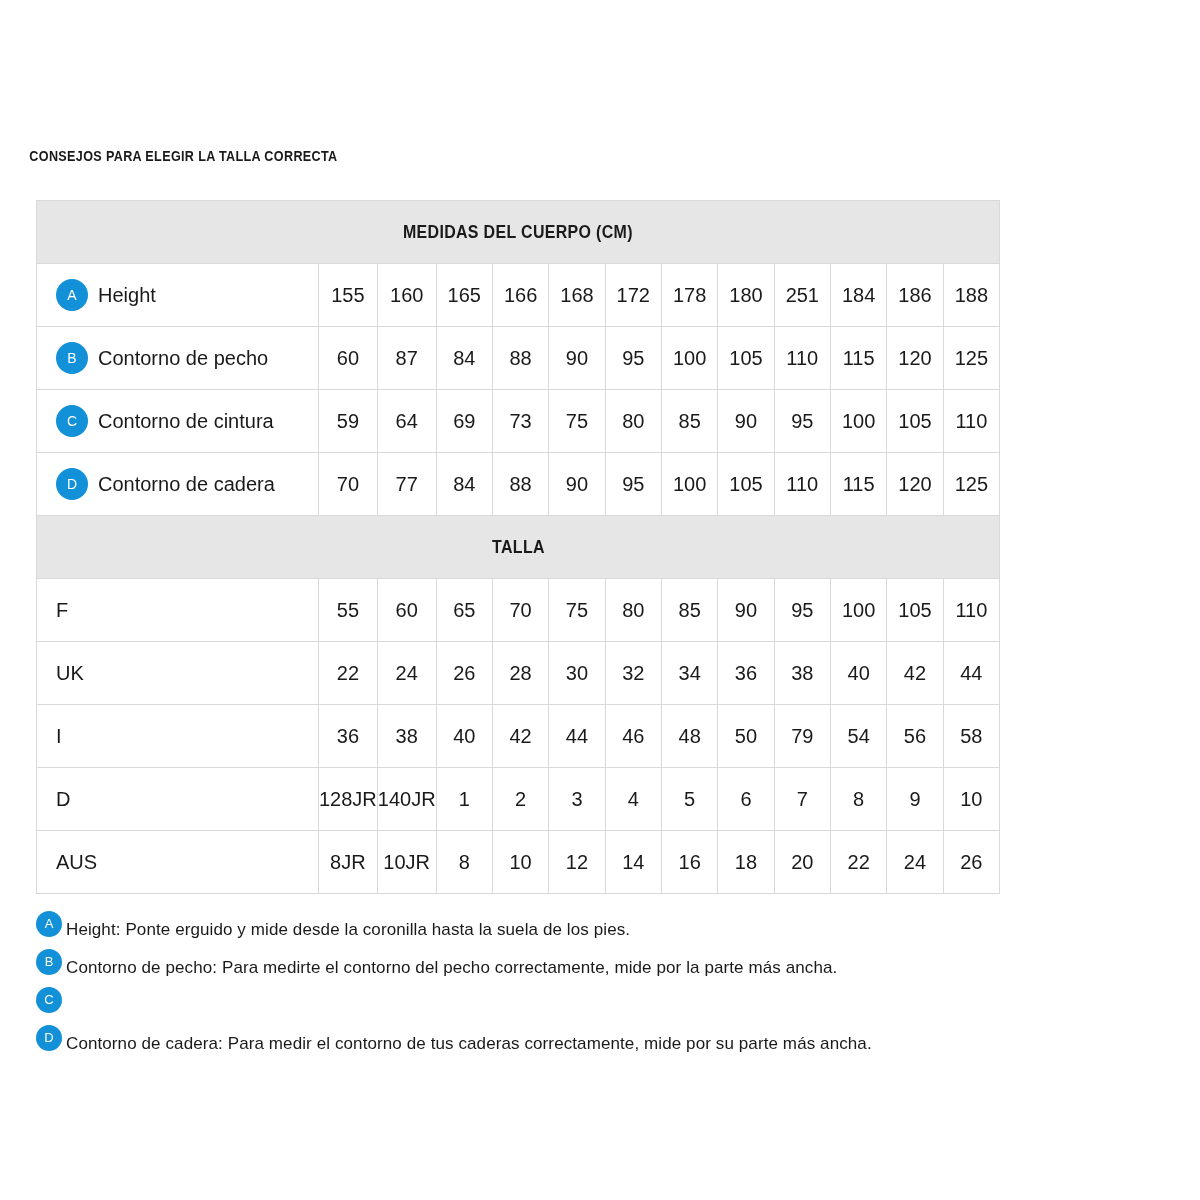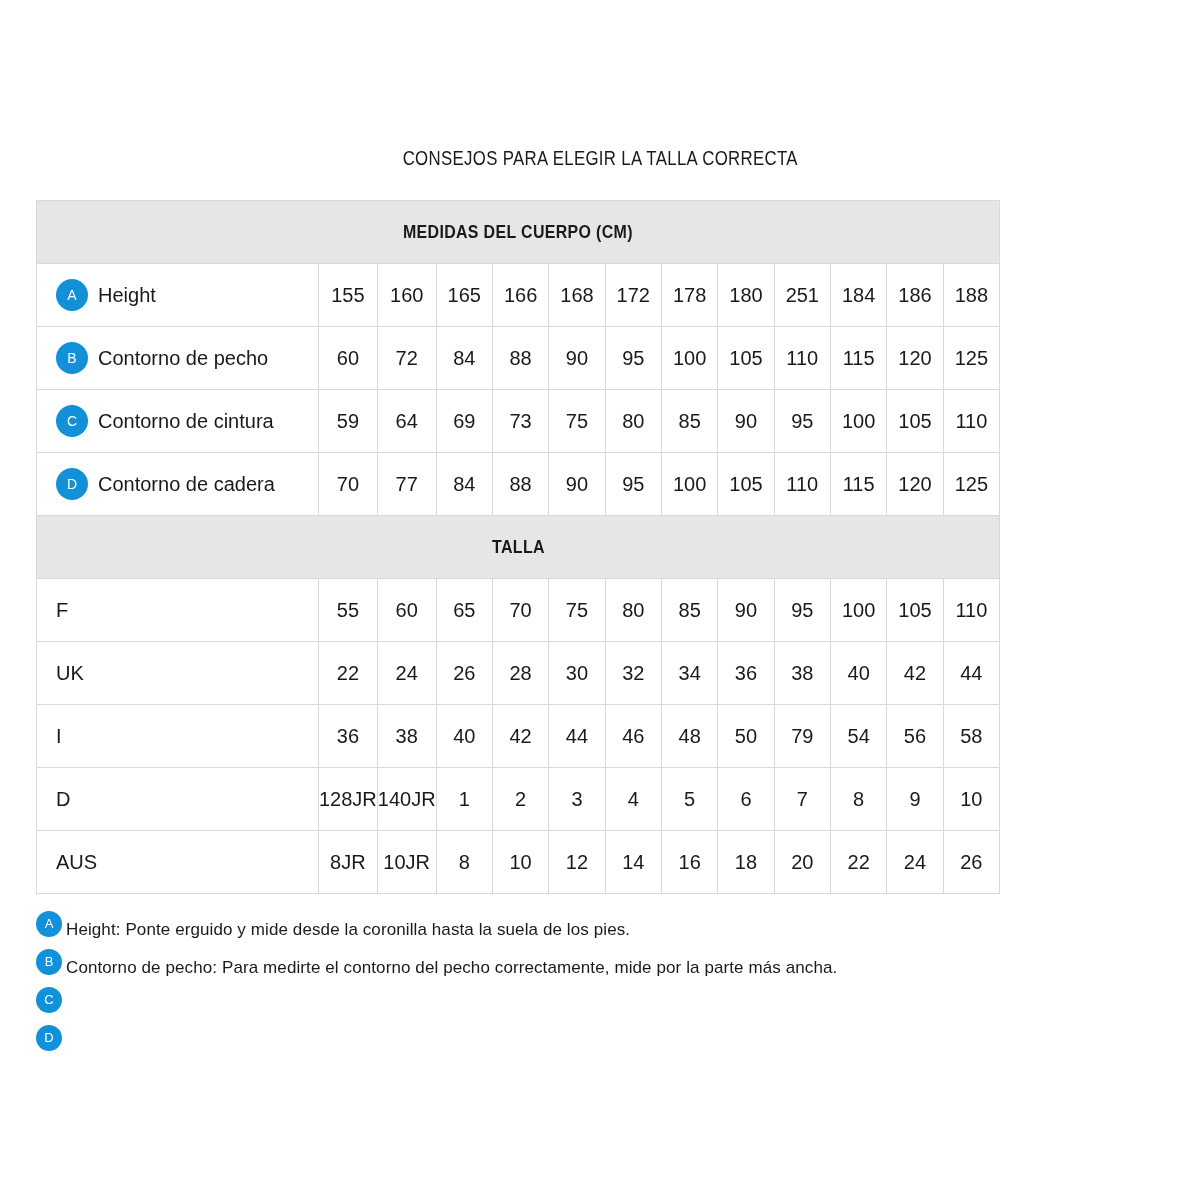--- a/index.html
+++ b/index.html
@@ -2,21 +2,21 @@
 <html><head>
 <meta charset="utf-8">
 <style>
   * { margin:0; padding:0; box-sizing:border-box; }
   html,body { width:1200px; height:1200px; background:#ffffff;
     font-family:"Liberation Sans", sans-serif; color:#1a1a1a; }
   body { position:relative; overflow:hidden; }
 
   .page-title {
     position:absolute; top:147px; left:0; width:1200px;
-    text-align:center; font-size:20px; font-weight:normal;
+    text-align:left; font-size:15px; font-weight:bold;
     letter-spacing:0.4px;
   }
   .condensed { display:inline-block; transform:scaleX(0.84); white-space:nowrap; }
 
   .size-table {
     position:absolute; left:36px; top:200px; width:964px;
     background:#d9d9d9; padding:1px;
     display:grid;
     grid-template-columns:281px repeat(12, 1fr);
     grid-auto-rows:62px;
@@ -71,21 +71,21 @@
     <div class="cell value-cell">180</div>
     <div class="cell value-cell">251</div>
     <div class="cell value-cell">184</div>
     <div class="cell value-cell">186</div>
     <div class="cell value-cell">188</div>
     <div class="cell label-cell">
       <span class="badge">B</span>
       <span class="label-text">Contorno de pecho</span>
     </div>
     <div class="cell value-cell">60</div>
-    <div class="cell value-cell">72</div>
+    <div class="cell value-cell">87</div>
     <div class="cell value-cell">84</div>
     <div class="cell value-cell">88</div>
     <div class="cell value-cell">90</div>
     <div class="cell value-cell">95</div>
     <div class="cell value-cell">100</div>
     <div class="cell value-cell">105</div>
     <div class="cell value-cell">110</div>
     <div class="cell value-cell">115</div>
     <div class="cell value-cell">120</div>
     <div class="cell value-cell">125</div>
@@ -208,14 +208,15 @@
   </div>
   <div class="footnote">
     <span class="badge">B</span>
     <span class="footnote-text">Contorno de pecho: Para medirte el contorno del pecho correctamente, mide por la parte más ancha.</span>
   </div>
   <div class="footnote">
     <span class="badge">C</span>
   </div>
   <div class="footnote">
     <span class="badge">D</span>
+    <span class="footnote-text">Contorno de cadera: Para medir el contorno de tus caderas correctamente, mide por su parte más ancha.</span>
   </div>
 </div>
 
 </body></html>

